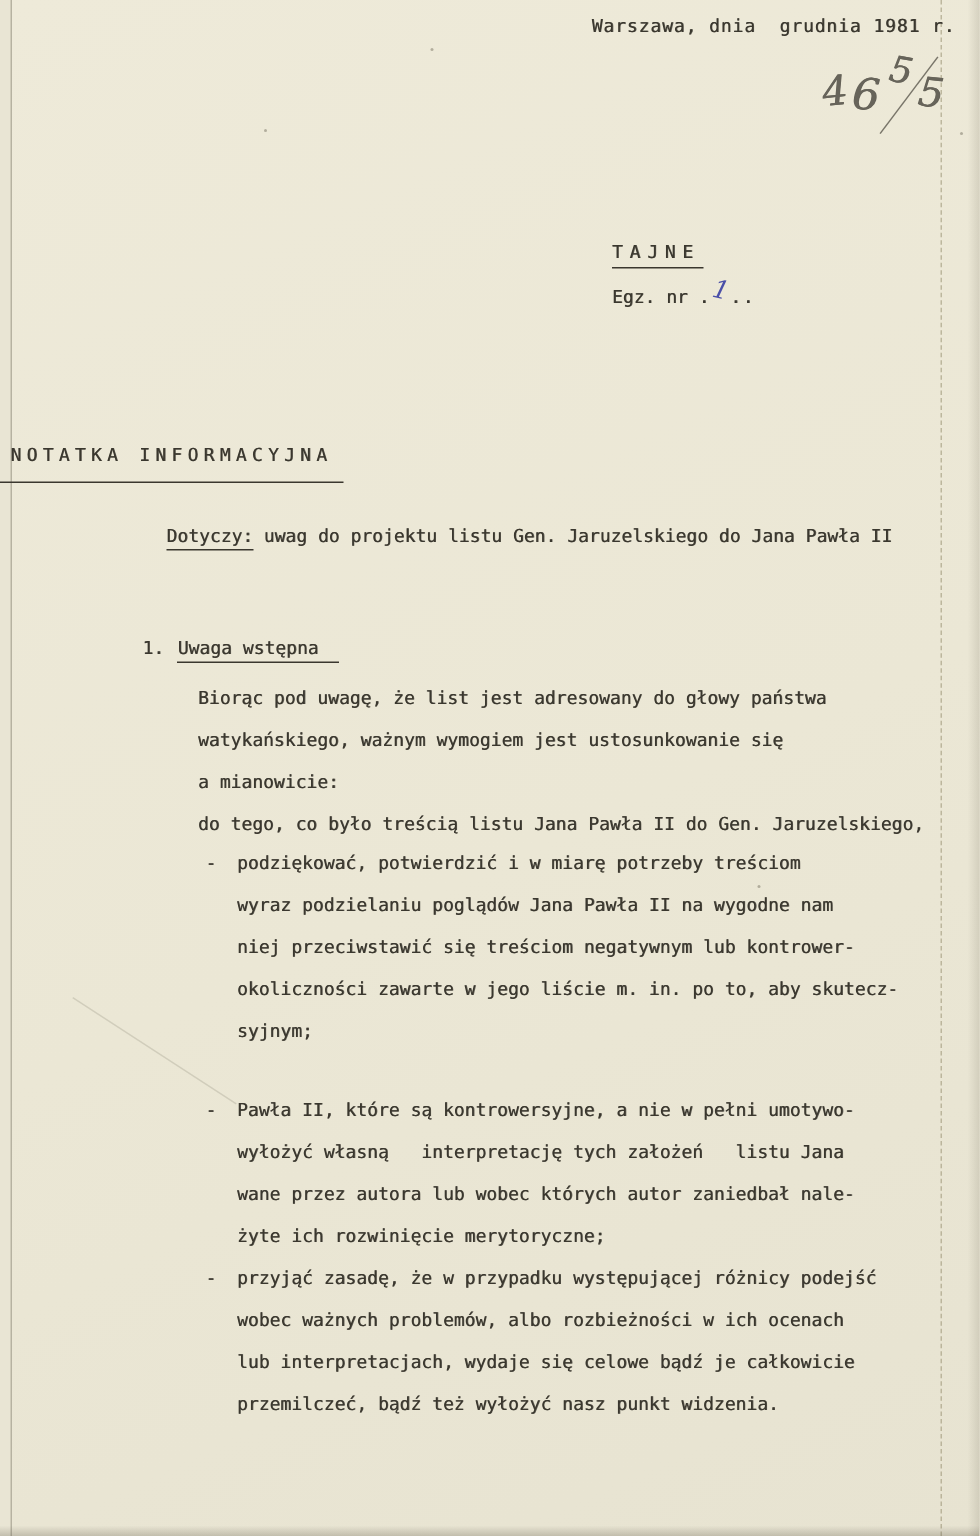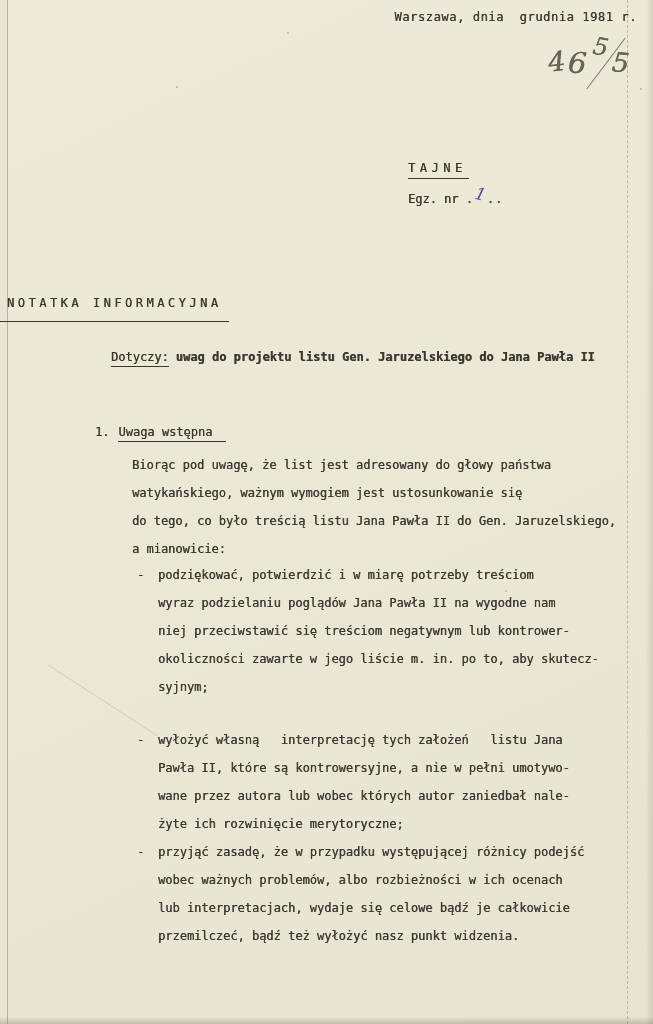--- a/index.html
+++ b/index.html
@@ -52,21 +52,21 @@
     font-family:"DejaVu Serif","Liberation Serif",serif;text-shadow:none;}
   .dots{letter-spacing:1px;}
   
   .title{position:absolute;left:0;right:26px;top:289px;text-align:left;margin:0;
     font-size:12px;font-weight:normal;}
   .title span{display:inline-block;letter-spacing:3.5px;
     border-bottom:1.6px solid #3a372e;padding:0 7px 4px 7px;}
   
   .subject{position:absolute;left:111px;top:343px;white-space:pre;}
   .u{border-bottom:1.4px solid #3a372e;padding-bottom:2px;}
-  .subject .txt{margin-left:7px;font-weight:bold;}
+  .subject .txt{margin-left:7px;}
   
   .section-head{position:absolute;left:95px;top:418px;white-space:pre;}
   .section-head .hd{margin-left:9px;border-bottom:1.4px solid #3a372e;padding-bottom:2px;padding-right:14px;}
   
   .para{position:absolute;left:132px;top:451px;}
   .line{white-space:pre;height:28px;line-height:28px;}
   .bullet{position:absolute;left:137px;display:flex;align-items:flex-start;}
   .bullet .dash{width:21px;height:28px;line-height:28px;flex:0 0 21px;}
   .b1{top:561px;} .b2{top:726px;} .b3{top:838px;}
 </style>
@@ -101,42 +101,42 @@
   <h1 class="title"><span>NOTATKA INFORMACYJNA</span></h1>
 
   <div class="subject"><span class="u">Dotyczy:</span><span class="txt">uwag do projektu listu Gen. Jaruzelskiego do Jana Pawła II</span></div>
 
   <div class="section-head"><span>1.</span><span class="hd">Uwaga wstępna</span></div>
 
   <div class="para">
 
   <div class="line">Biorąc pod uwagę, że list jest adresowany do głowy państwa</div>
       <div class="line">watykańskiego, ważnym wymogiem jest ustosunkowanie się</div>
+      <div class="line">a mianowicie:</div>
       <div class="line">do tego, co było treścią listu Jana Pawła II do Gen. Jaruzelskiego,</div>
-      <div class="line">a mianowicie:</div>
     </div>
 
   <div class="bullet b1">
     <span class="dash">-</span>
     <div class="blines">
 
     <div class="line">podziękować, potwierdzić i w miarę potrzeby treściom</div>
         <div class="line">wyraz podzielaniu poglądów Jana Pawła II na wygodne nam</div>
         <div class="line">niej przeciwstawić się treściom negatywnym lub kontrower-</div>
         <div class="line">okoliczności zawarte w jego liście m. in. po to, aby skutecz-</div>
         <div class="line">syjnym;</div>
       </div>
   </div>
 
   <div class="bullet b2">
     <span class="dash">-</span>
     <div class="blines">
 
-    <div class="line">wyłożyć własną   interpretację tych założeń   listu Jana</div>
-        <div class="line">Pawła II, które są kontrowersyjne, a nie w pełni umotywo-</div>
+    <div class="line">Pawła II, które są kontrowersyjne, a nie w pełni umotywo-</div>
+        <div class="line">wyłożyć własną   interpretację tych założeń   listu Jana</div>
         <div class="line">wane przez autora lub wobec których autor zaniedbał nale-</div>
         <div class="line">żyte ich rozwinięcie merytoryczne;</div>
       </div>
   </div>
 
   <div class="bullet b3">
     <span class="dash">-</span>
     <div class="blines">
 
     <div class="line">przyjąć zasadę, że w przypadku występującej różnicy podejść</div>

